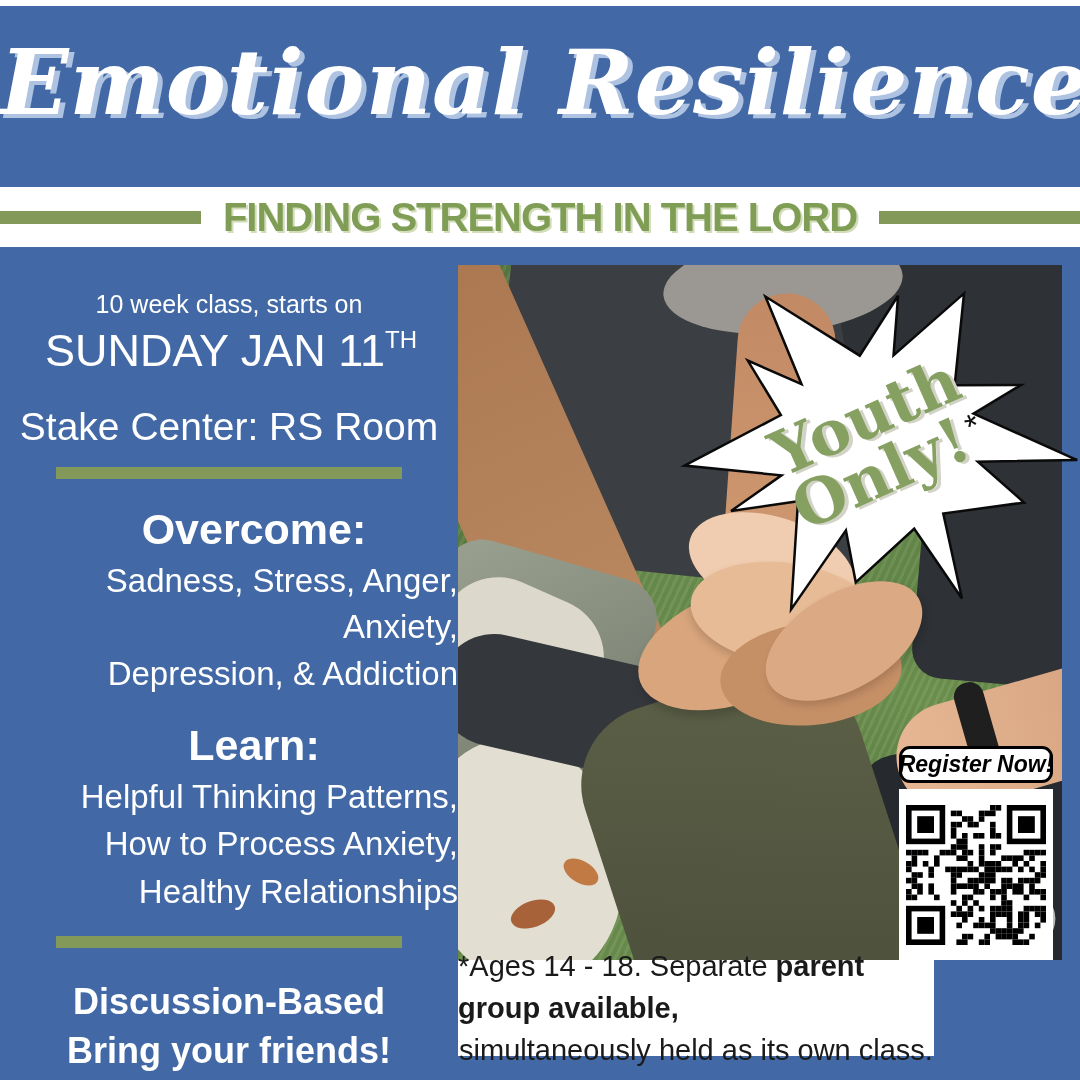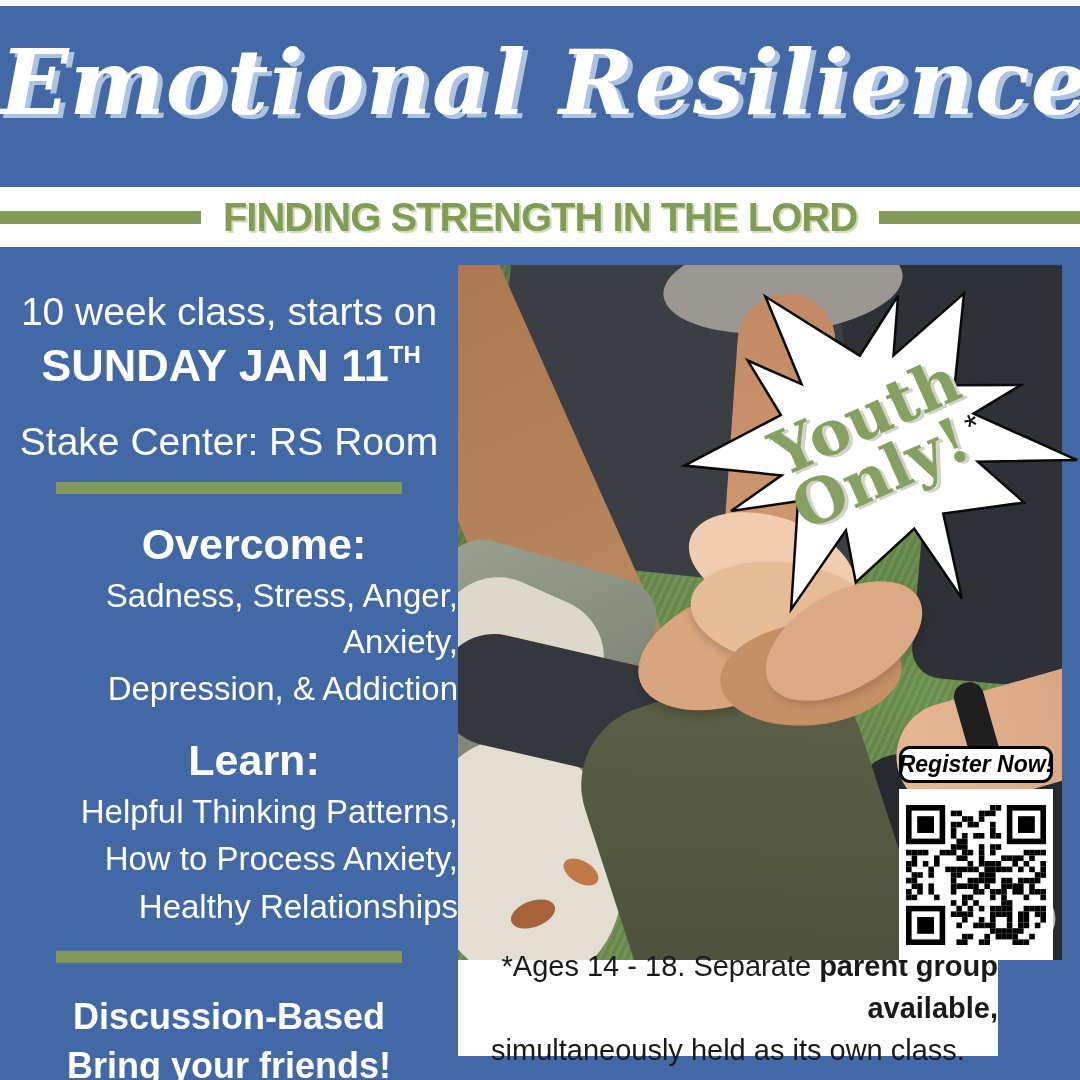--- a/index.html
+++ b/index.html
@@ -25,22 +25,22 @@
   .subtitle-line{flex:1;height:13px;background:#83995a;}
   .subtitle-text{
     flex:0 0 auto;font-weight:700;font-size:40px;letter-spacing:-1px;
     color:#7f9d55;text-shadow:2px 2px 0 rgba(173,192,128,0.55);
     white-space:nowrap;
   }
   
   .left-col{
     position:absolute;left:0;top:250px;width:458px;text-align:center;color:#ffffff;
   }
-  .intro{font-size:39px;margin:40px 0 0 0;}
-  .day{font-size:45px;font-weight:700;margin:6px 0 0 4px;white-space:nowrap;}
+  .intro{font-size:25px;margin:40px 0 0 0;}
+  .day{font-size:45px;font-weight:400;margin:6px 0 0 4px;white-space:nowrap;}
   .day sup{font-size:24px;vertical-align:18px;}
   .time{font-size:45px;font-weight:700;margin:8px 0 0 0;}
   .location{font-size:39px;margin:28px 0 0 0;}
   .divider{width:346px;height:12px;background:#83995a;margin:18px auto 0 auto;}
   .section-heading{font-size:43px;font-weight:700;margin:26px 0 0 6px;padding-left:44px;}
   .body-line{font-size:33px;line-height:1.38;margin:2px 0 0 0;text-align:right;}
   .body-group{margin-top:4px;}
   .heading-learn{margin-top:24px;}
   .divider-2{margin-top:22px;}
   .closing{font-size:36px;font-weight:700;line-height:1.35;margin-top:30px;}
@@ -103,23 +103,23 @@
     display:flex;align-items:center;justify-content:center;
   }
   .register-label{font-size:23px;font-weight:700;font-style:italic;color:#000000;white-space:nowrap;}
   .qr-box{
     position:absolute;left:899px;top:789px;width:154px;height:171px;z-index:7;
     background:#ffffff;display:flex;align-items:center;justify-content:center;
   }
   .qr-box svg{width:140px;height:140px;}
   
   .caption{
-    position:absolute;left:458px;top:960px;width:540px;height:96px;background:#ffffff;z-index:4;
+    position:absolute;left:458px;top:960px;width:476px;height:96px;background:#ffffff;z-index:4;
     display:flex;flex-direction:column;align-items:center;justify-content:center;
-    color:#1a1a1a;font-size:29px;line-height:1.45;text-align:right;
+    color:#1a1a1a;font-size:29px;line-height:1.45;text-align:left;
   }
   .caption b{font-weight:700;}
 </style>
 </head>
 <body>
 
 <div class="page">
 
   <div class="top-strip"></div>
 

